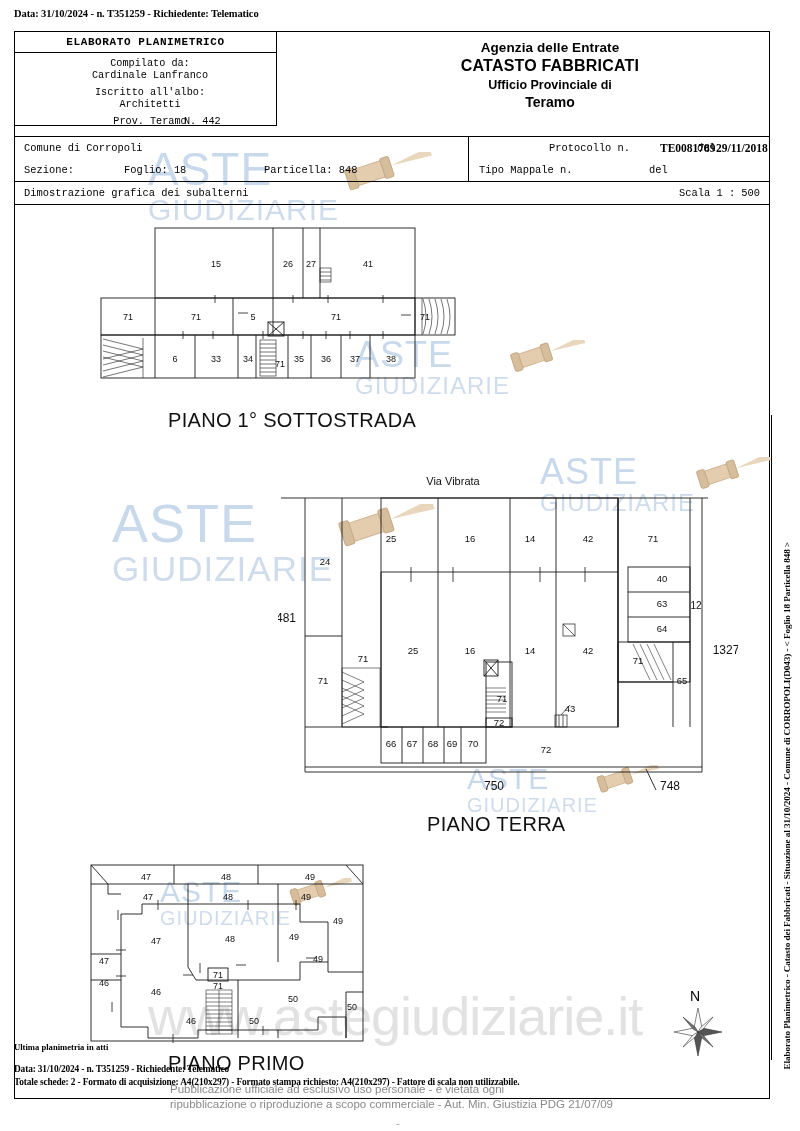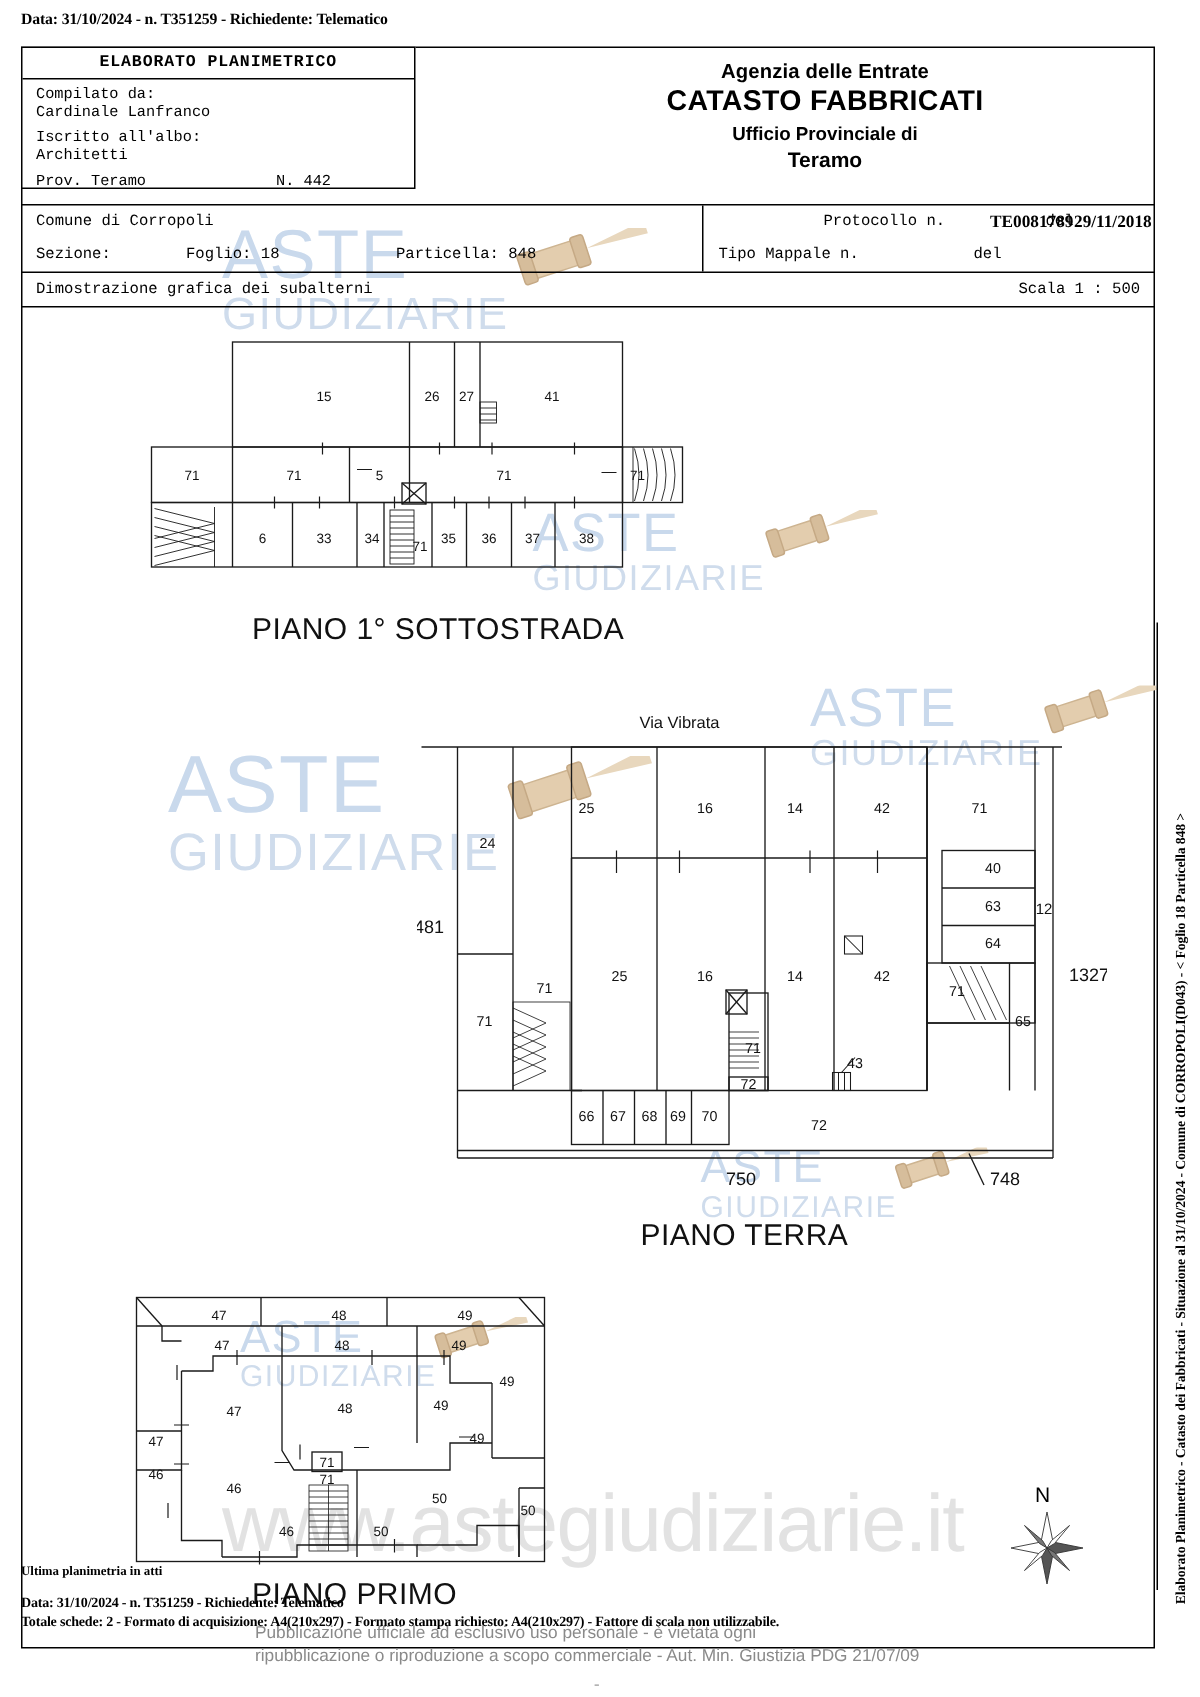--- a/index.html
+++ b/index.html
@@ -15,30 +15,30 @@
   .frame{position:absolute;left:14px;top:31px;width:756px;height:1068px;
          border:1.3px solid #000;box-sizing:border-box;}
 
   
   .cbox{position:absolute;left:14px;top:31px;width:263px;height:95px;
         border:1.3px solid #000;box-sizing:border-box;background:#fff;z-index:6;}
   .cbox .ttl{height:20px;border-bottom:1.3px solid #000;text-align:center;
              font-family:"Liberation Mono",monospace;font-weight:bold;font-size:11px;
              letter-spacing:0.6px;line-height:20px;}
   .cbox .body{padding:5px 0 0 9px;font-family:"Liberation Mono",monospace;font-size:10.2px;
-              line-height:11.6px;}
+              line-height:11.6px;text-align:center;}
   .cbox .sp{height:6px;}
   .cbox .row{position:relative;}
   .cbox .row .r{position:absolute;left:160px;top:0;}
 
   
   .agency{position:absolute;left:400px;top:40px;width:300px;text-align:center;
           font-family:"Liberation Sans",sans-serif;}
   .agency .l1{font-size:13.5px;font-weight:bold;letter-spacing:0.1px;}
-  .agency .l2{font-size:19px;font-weight:bold;letter-spacing:0.2px;margin-top:2px;}
+  .agency .l2{font-size:16px;font-weight:bold;letter-spacing:0.2px;margin-top:2px;}
   .agency .l3{font-size:12.5px;font-weight:bold;margin-top:3px;}
   .agency .l4{font-size:14px;font-weight:bold;margin-top:2px;}
 
   
   .info{position:absolute;left:14px;top:136px;width:756px;
         border-top:1.3px solid #000;box-sizing:border-box;z-index:5;}
   .inforow{display:flex;border-bottom:1.3px solid #000;box-sizing:border-box;}
   .cL{width:455px;box-sizing:border-box;border-right:1.3px solid #000;position:relative;}
   .cR{flex:1;box-sizing:border-box;position:relative;}
   .ln{height:22px;line-height:22px;font-family:"Liberation Mono",monospace;font-size:10.4px;

